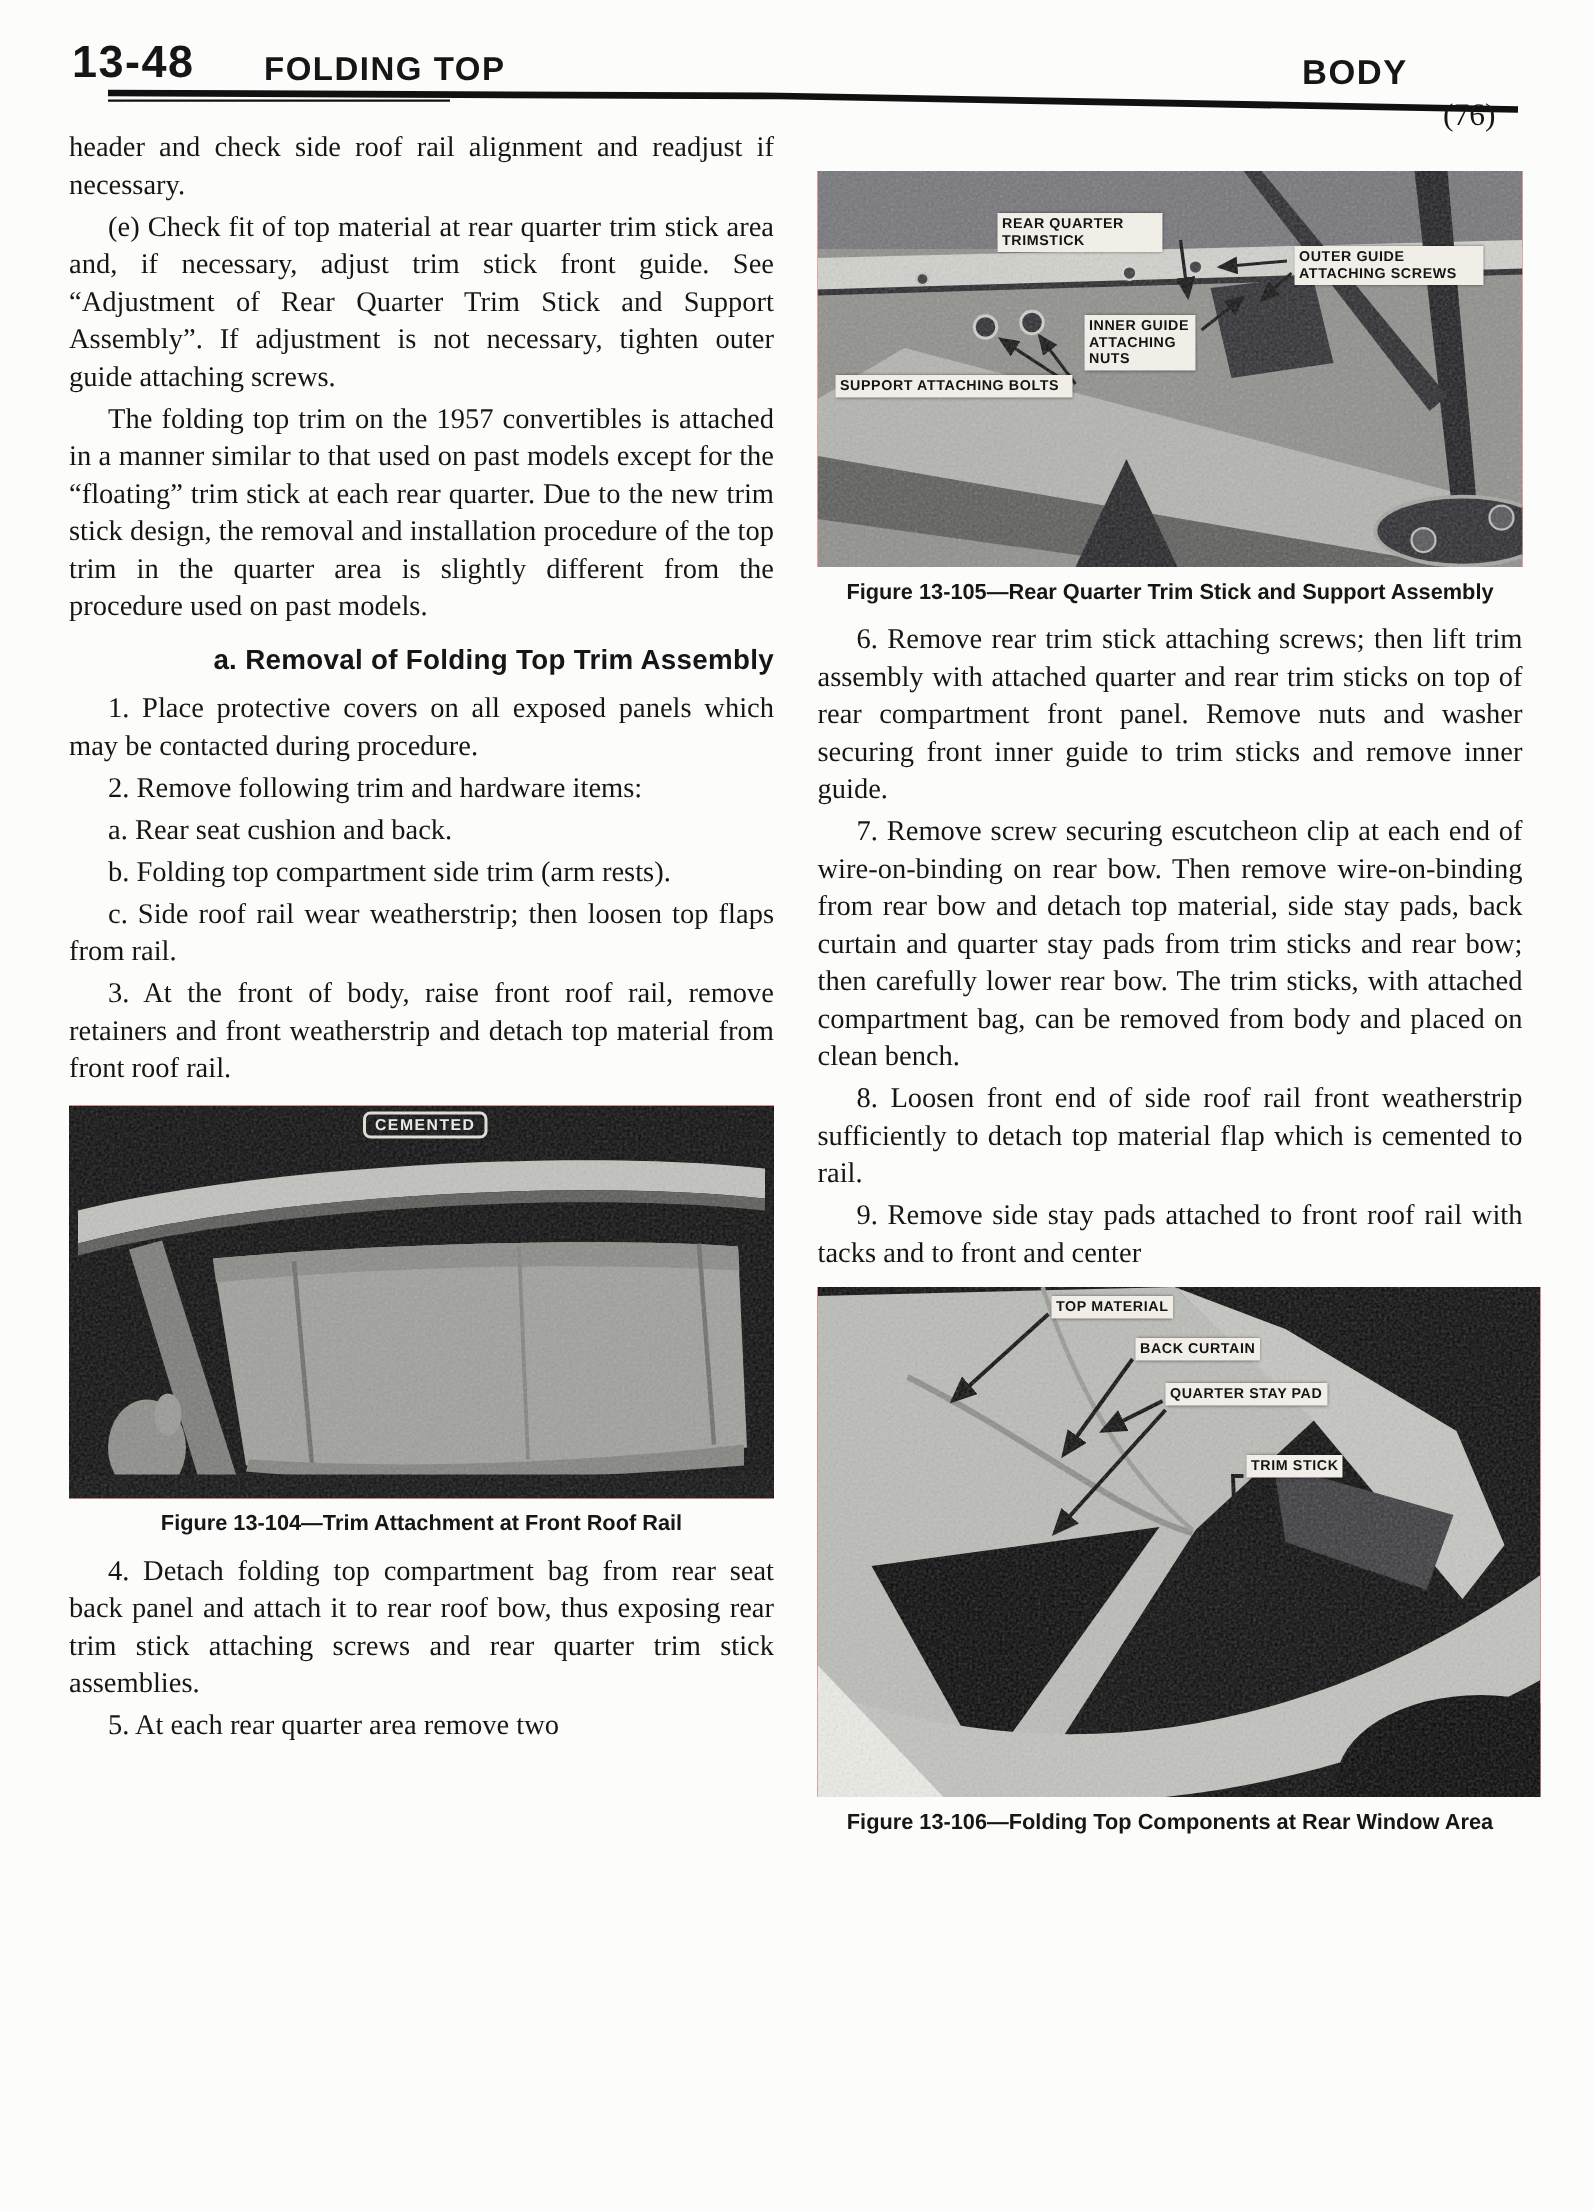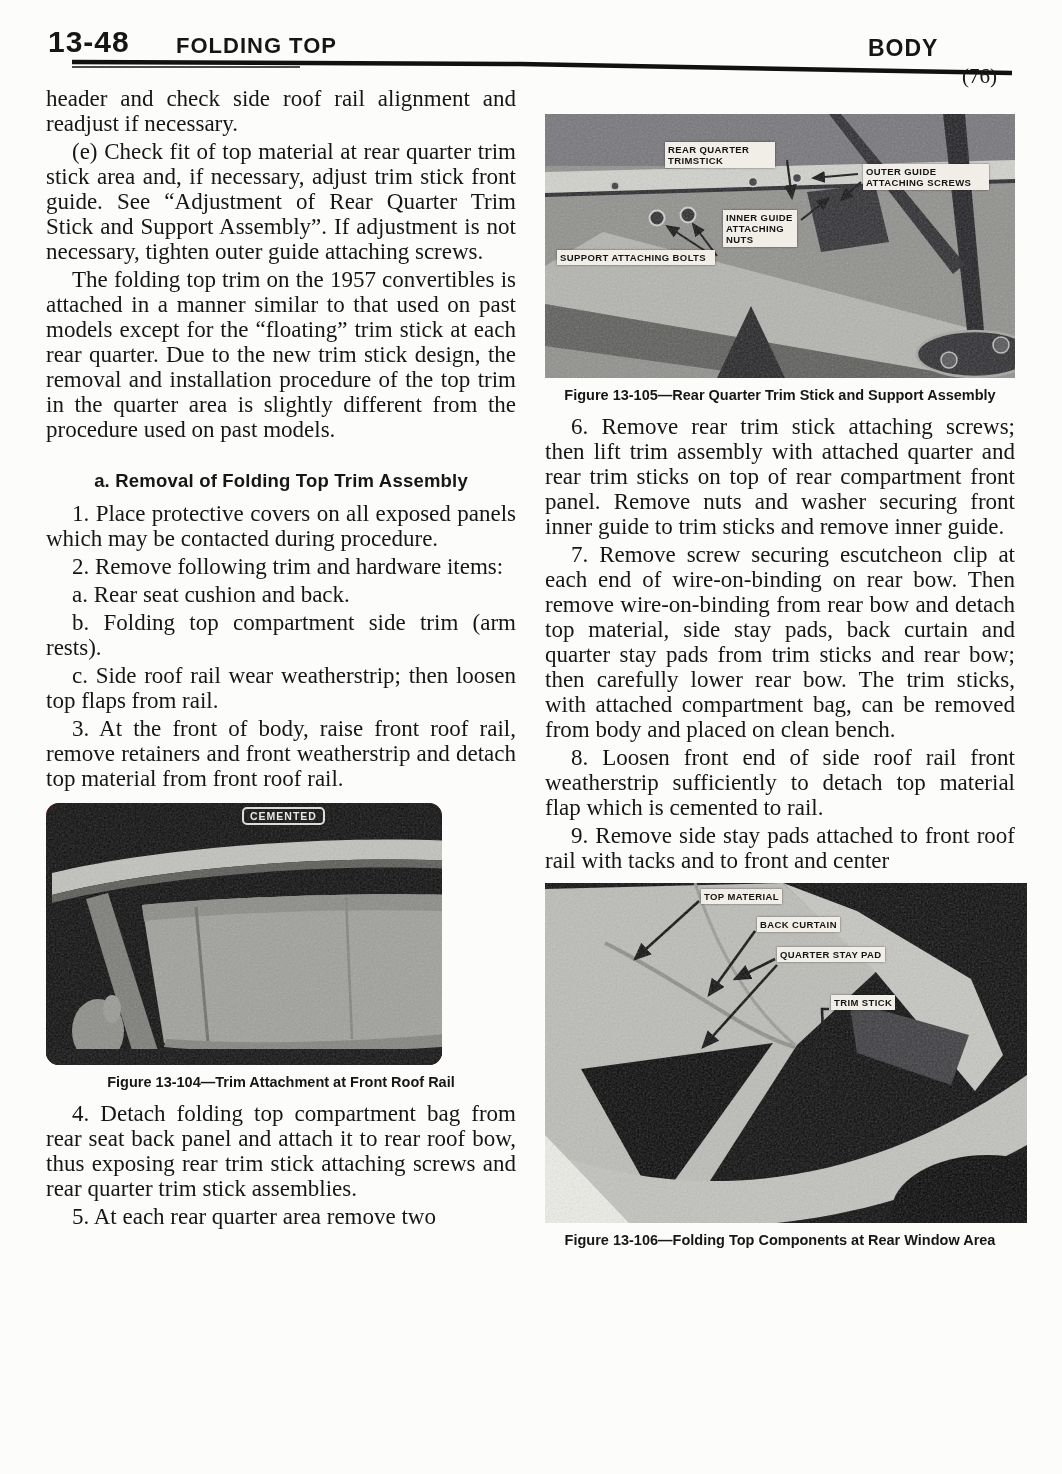--- a/index.html
+++ b/index.html
@@ -11,30 +11,30 @@
   
   .hdr-code{position:absolute;left:48px;top:26px;font:bold 30px/32px "Liberation Sans",sans-serif;letter-spacing:1px;}
   .hdr-title{position:absolute;left:176px;top:34px;font:bold 22px/24px "Liberation Sans",sans-serif;letter-spacing:1px;}
   .hdr-body{position:absolute;left:868px;top:36px;font:bold 23px/24px "Liberation Sans",sans-serif;letter-spacing:1px;}
   .hdr-page{position:absolute;left:962px;top:36px;font:21px/24px "Liberation Serif",serif;margin-top:28px;}
   .hdr-rule{position:absolute;left:0;top:0;width:1062px;height:110px;pointer-events:none;}
   
   .col{position:absolute;top:86px;width:470px;}
   .col-left{left:46px;}
   .col-right{left:545px;}
-  .b{font-size:23px;line-height:25px;text-align:justify;margin:0 0 3px 0;}
+  .b{font-size:19px;line-height:25px;text-align:justify;margin:0 0 3px 0;}
   .ind{text-indent:26px;}
   .h2{margin:18px 0 10px 0;font:bold 23px/26px "Liberation Sans",sans-serif;letter-spacing:0.5px;}
   .h2 .h2num{margin-right:14px;}
   .h2l2{display:block;padding-left:86px;}
-  .h3{margin:28px 0 10px 0;text-align:center;font:bold 18.5px/21px "Liberation Sans",sans-serif;letter-spacing:0.2px;}
+  .h3{margin:12px 0 10px 0;text-align:right;font:bold 18.5px/21px "Liberation Sans",sans-serif;letter-spacing:0.2px;}
   .caption{font:bold 14.5px/18px "Liberation Sans",sans-serif;text-align:center;margin:8px 0 10px 0;}
   
   .photo{position:relative;background:#ef4444;overflow:hidden;}
-  #fig104-photo{width:396px;height:262px;margin:12px 4px 0 0;border-radius:13px;}
+  #fig104-photo{width:470px;height:262px;margin:12px 4px 0 0;}
   #fig105-photo{width:470px;height:264px;margin:28px 0 0 0;}
   #fig106-photo{width:482px;height:340px;margin:10px 0 0 0;}
   .photo svg{position:absolute;left:0;top:0;}
   .plabel{
     position:absolute;background:#f0eee7;color:#141414;
     font:bold 9.5px/11px "Liberation Sans",sans-serif;
     padding:2px 3px;letter-spacing:0.4px;box-shadow:0 0 2px rgba(0,0,0,.5);
   }
   .plabel-clear{
     position:absolute;background:transparent;color:#e8e8e4;border:2px solid #ddddd6;border-radius:5px;

